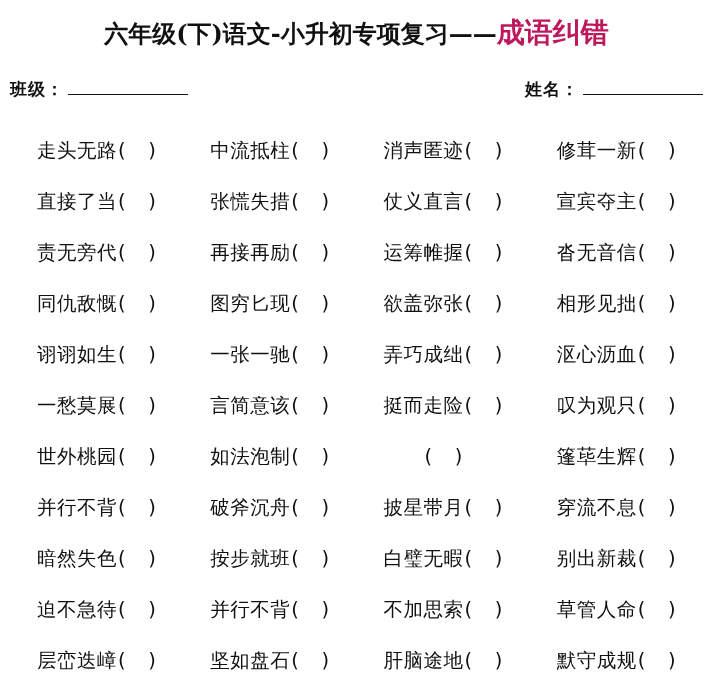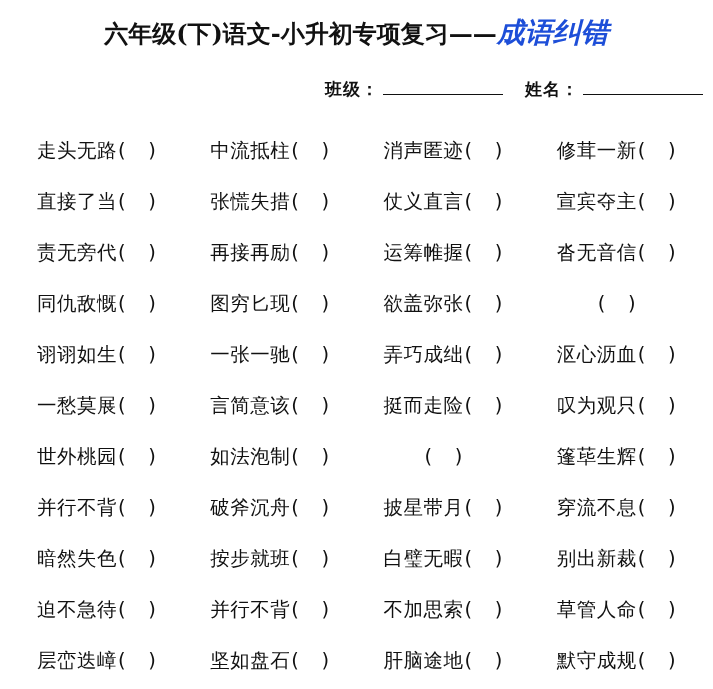--- a/index.html
+++ b/index.html
@@ -31,27 +31,26 @@
   .title-main {
     font-size: 24px;
     font-weight: bold;
     letter-spacing: 0px;
     color: #111111;
     font-family: "DejaVu Serif", "Liberation Serif", serif;
   }
   .title-accent {
     font-size: 28px;
     font-weight: bold;
-    color: #1d4ed8;
+    color: #be185d;
     font-family: "DejaVu Serif", "Liberation Serif", serif;
-    font-style: italic;
   }
   .meta-row {
     display: flex;
-    justify-content: flex-end;
+    justify-content: space-between;
     align-items: baseline;
     margin-top: 26px;
     gap: 22px;
     font-size: 17px;
     font-weight: bold;
   }
   .meta-item {
     display: flex;
     align-items: baseline;
   }
@@ -172,20 +171,21 @@
       </div>
       <div class="cell">
         <span class="idiom">图穷匕现</span>
         <span class="paren"><span>(</span><span class="gap"></span><span>)</span></span>
       </div>
       <div class="cell">
         <span class="idiom">欲盖弥张</span>
         <span class="paren"><span>(</span><span class="gap"></span><span>)</span></span>
       </div>
       <div class="cell">
+        <span class="idiom">相形见拙</span>
         <span class="paren"><span>(</span><span class="gap"></span><span>)</span></span>
       </div>
       <div class="cell">
         <span class="idiom">诩诩如生</span>
         <span class="paren"><span>(</span><span class="gap"></span><span>)</span></span>
       </div>
       <div class="cell">
         <span class="idiom">一张一驰</span>
         <span class="paren"><span>(</span><span class="gap"></span><span>)</span></span>
       </div>

